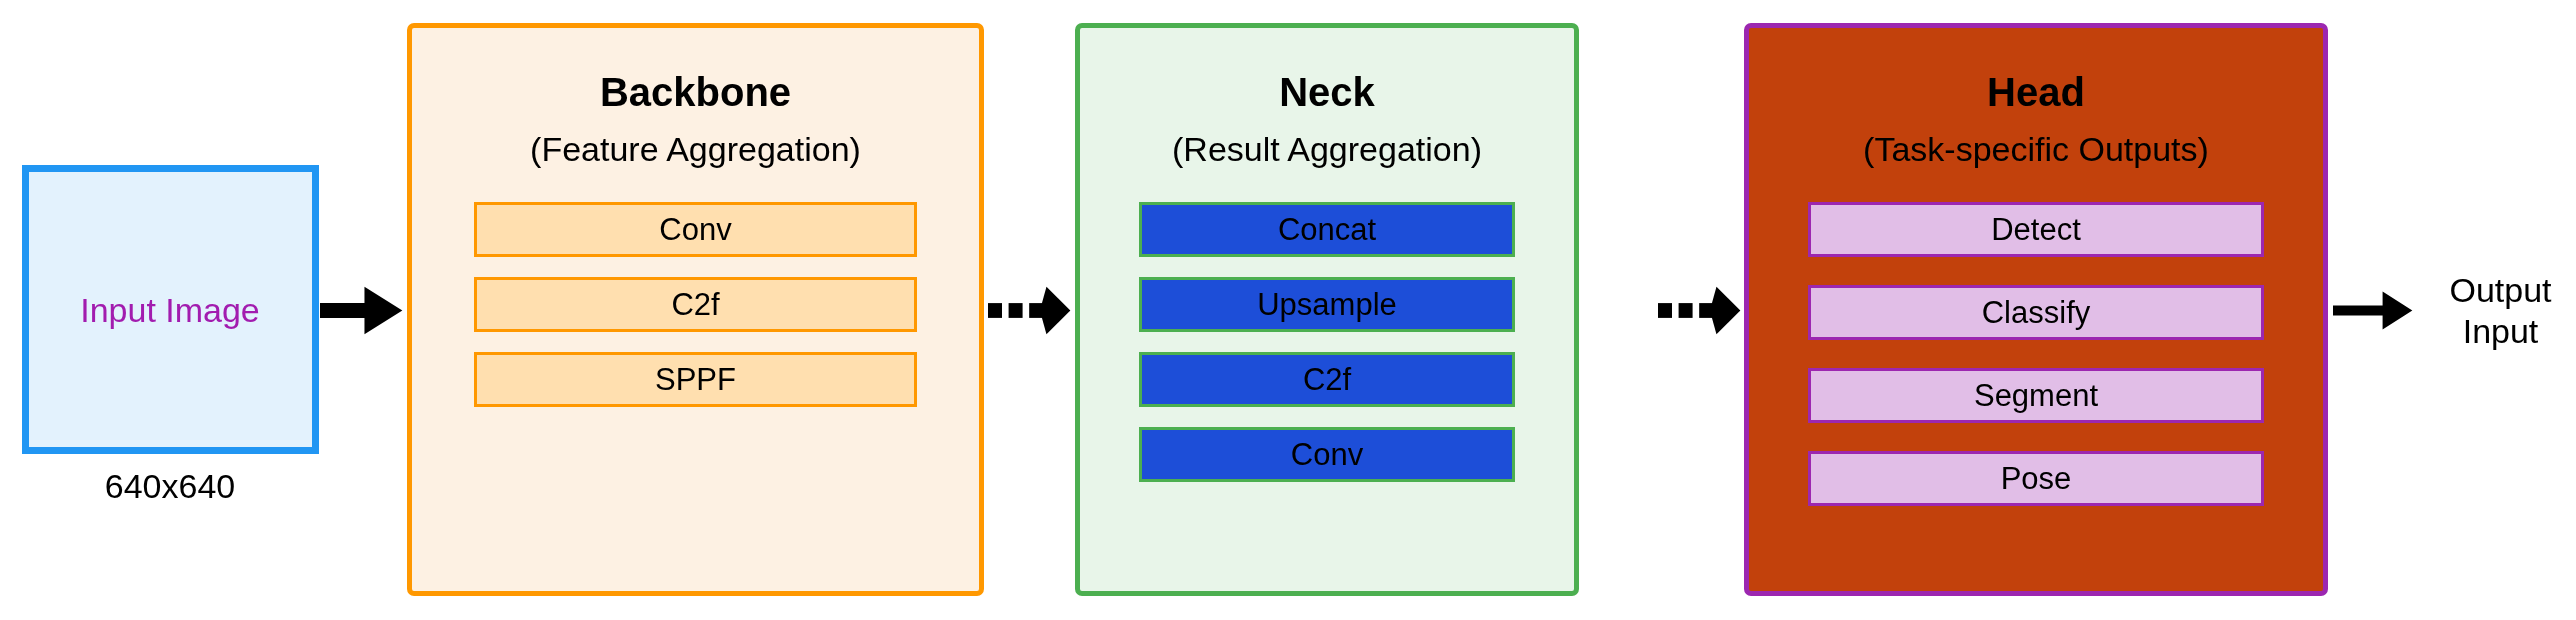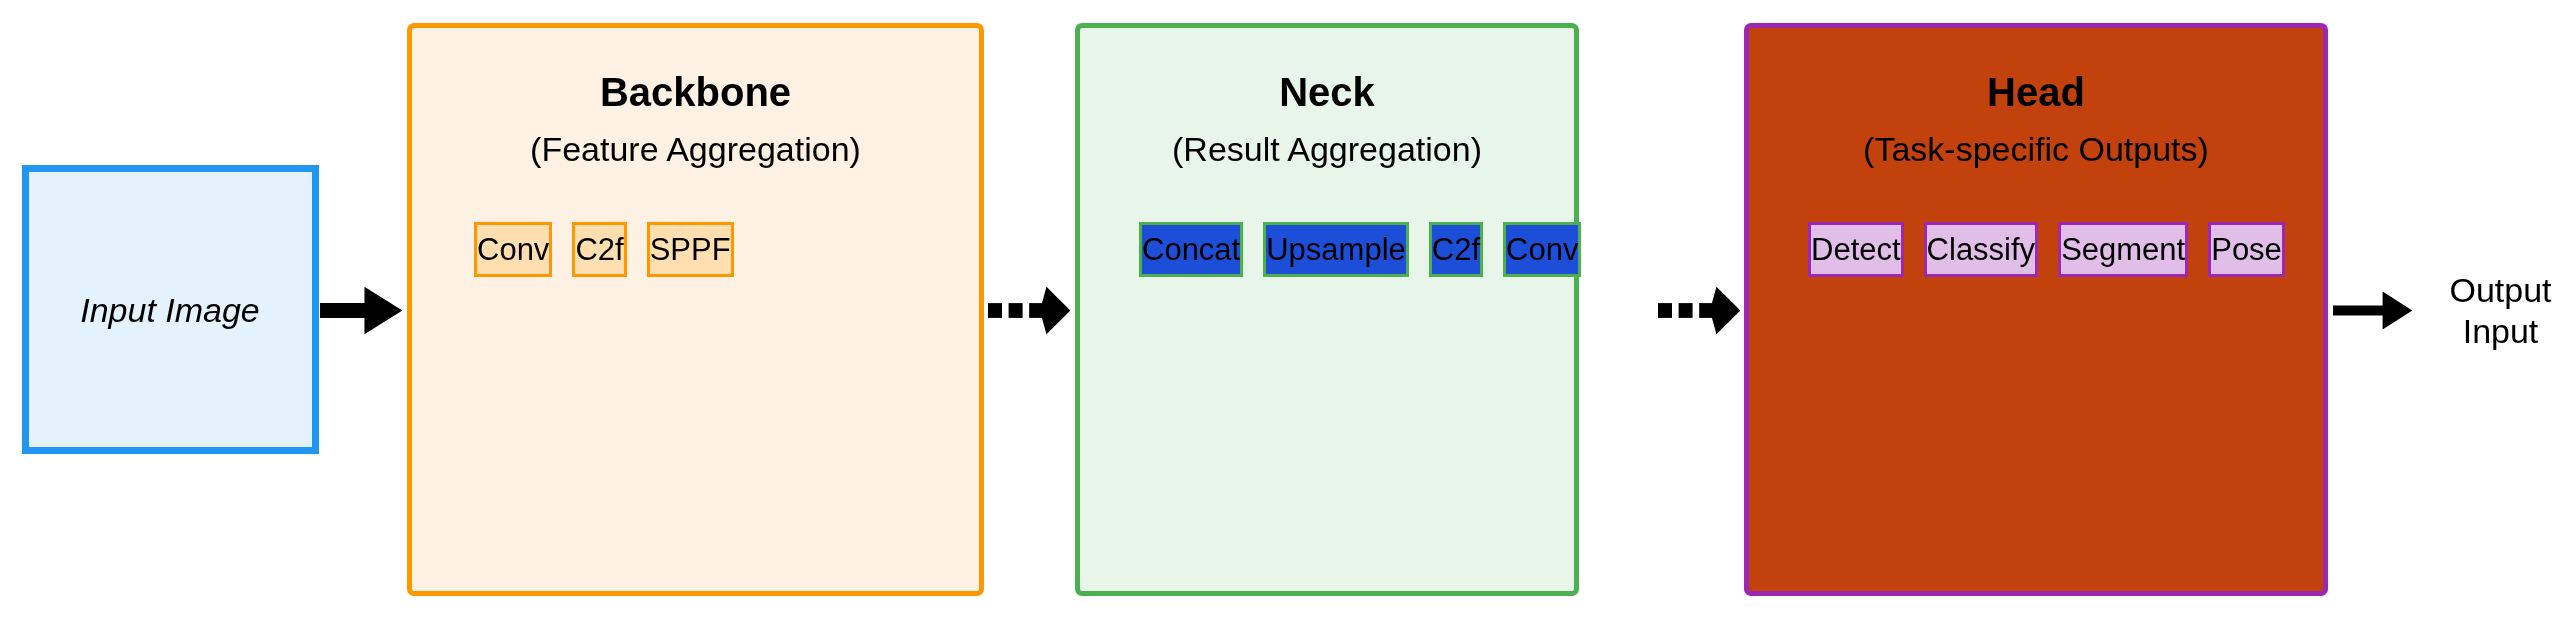--- a/index.html
+++ b/index.html
@@ -36,24 +36,23 @@
     height: 100%;
     box-sizing: border-box;
     background: #e3f2fd;
     border: 7.4px solid #2196f3;
     display: flex;
     align-items: center;
     justify-content: center;
   }
   .input-box-label {
     font-size: 34px;
-    color: #000000;
-    line-height: 1;
-    white-space: nowrap;
-    font-style: italic;
+    color: #a21caf;
+    line-height: 1;
+    white-space: nowrap;
   }
   .input-caption {
     position: absolute;
     left: 21.5px;
     top: 469px;
     width: 297px;
     text-align: center;
     font-size: 34px;
     color: #000000;
     line-height: 1;
@@ -82,23 +81,23 @@
   }
   .panel-subtitle {
     font-size: 34px;
     font-weight: normal;
     color: #000000;
     line-height: 1;
     margin-top: 20px;
     white-space: nowrap;
   }
   .rows {
-    margin-top: 56px;
-    display: flex;
-    flex-direction: row;
+    margin-top: 36px;
+    display: flex;
+    flex-direction: column;
     align-items: stretch;
     width: 100%;
     box-sizing: border-box;
     text-align: right;
   }
   .row {
     box-sizing: border-box;
     border-style: solid;
     border-width: 3.3px;
     height: 55px;
@@ -137,21 +136,21 @@
     border-color: #4caf50;
   }
 
   
   .panel-head {
     left: 1744px;
     width: 584px;
     background: #c2410c;
     border-color: #9c27b0;
   }
-  .panel-head .rows { padding: 0 59px; gap: 20px; }
+  .panel-head .rows { padding: 0 59px; gap: 28px; }
   .panel-head .row {
     background: #e1bee7;
     border-color: #9c27b0;
   }
 
   
   .arrow {
     position: absolute;
     top: 285px;
   }
@@ -178,20 +177,21 @@
 </head>
 <body>
 
 <div id="canvas">
 
   <div class="input-block">
     <div class="input-box">
       <span class="input-box-label">Input Image</span>
     </div>
   </div>
+  <div class="input-caption">640x640</div>
 
   <div class="arrow arrow-solid-thick">
     <svg viewBox="0 0 102 62" preserveAspectRatio="none" aria-hidden="true">
       <path d="M0 22 L54 22 L54 2 L100 31 L54 60 L54 40 L0 40 Z" fill="#000000"></path>
     </svg>
   </div>
 
   <div class="panel panel-backbone">
     <div class="panel-title">Backbone</div>
     <div class="panel-subtitle">(Feature Aggregation)</div>

